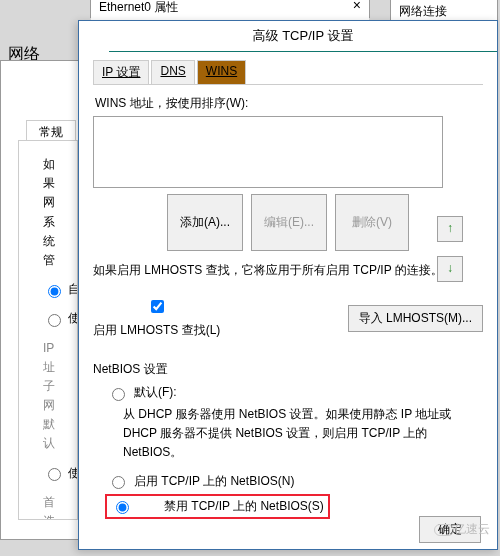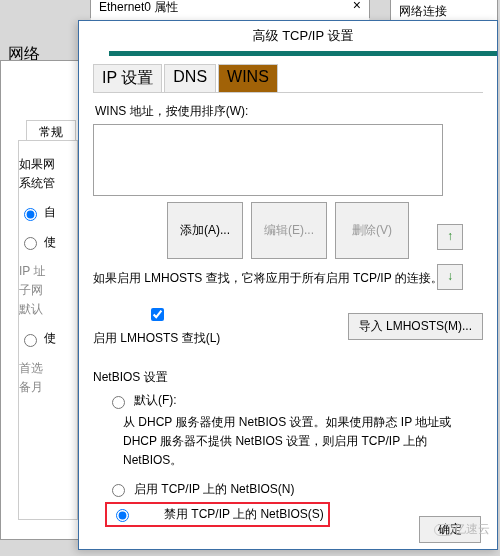--- a/index.html
+++ b/index.html
@@ -3,45 +3,45 @@
 <meta charset="utf-8">
 <style>
 * { box-sizing: border-box; font-family: "Microsoft YaHei", "Segoe UI", sans-serif; font-size: 12px; }
 body { margin: 0; width: 500px; height: 556px; overflow: hidden; background: #d8d8d8; position: relative; }
 .bg-window { position: absolute; background: #fff; border: 1px solid #999; }
 .bg-title { background: #fff; padding: 4px 8px; border-bottom: 1px solid #ccc; font-size: 12px; }
 .close-x { position: absolute; right: 8px; top: 2px; font-size: 14px; }
 .tab { padding: 4px 10px; border: 1px solid #ccc; border-bottom: none; background: #f0f0f0; cursor: pointer; }
 .tab.active { background: #a16207; }
 .main-dialog { position: absolute; left: 78px; top: 20px; width: 420px; height: 530px; background: #fff; border: 1px solid #3a6ea5; box-shadow: -2px 2px 8px rgba(0,0,0,0.2); }
-.title-bar { background: #fff; color: #000; text-align: center; padding: 6px; border-bottom: 5px solid #0f766e; font-size: 13px; margin-left: 30px; }
+.title-bar { background: #fff; color: #000; text-align: center; padding: 6px; border-bottom: 1px solid #0f766e; font-size: 13px; margin-left: 30px; }
 .content { padding: 8px 14px 0 14px; }
 .tabs2 { display: flex; gap: 2px; border-bottom: 1px solid #ccc; }
-.tabs2 .tab { font-size: 16px; padding: 3px 8px; }
+.tabs2 .tab { font-size: 12px; padding: 3px 8px; text-decoration: underline; }
 .section-label { margin: 10px 0 4px 2px; }
 .listbox { border: 1px solid #a0a0a0; height: 72px; background: #fff; margin-bottom: 6px; }
 .arrow-col { position: absolute; right: 20px; top: 100px; display: flex; flex-direction: column; gap: 14px; }
 .arrow-btn { width: 26px; height: 26px; border: 1px solid #a0a0a0; background: #f0f0f0; text-align: center; line-height: 22px; color: #2a8a2a; cursor: pointer; }
 .btn-row { display: flex; gap: 8px; justify-content: center; margin: 6px 0 10px 0; }
 .btn { padding: 19px 12px; border: 1px solid #a0a0a0; background: #f0f0f0; min-width: 74px; text-align: center; cursor: pointer; }
 .btn.disabled { color: #999; cursor: default; }
 .note { margin: 6px 0 10px 0; line-height: 1.5; }
 .check-row { display: flex; align-items: center; gap: 6px; margin: 8px 0; flex-direction: column; }
 .wide-btn { padding: 4px 10px; border: 1px solid #a0a0a0; background: #f0f0f0; cursor: pointer; }
 .group-label { margin: 14px 0 6px 0; }
 .radio-row { display: flex; align-items: center; gap: 6px; margin: 6px 0 4px 14px; }
 .radio-desc { margin: 2px 0 10px 30px; line-height: 1.6; }
 .highlight-box { border: 2px solid #e23; padding: 2px 4px; display: inline-flex; align-items: center; gap: 6px; margin-left: 12px; }
 .bottom-bar { position: absolute; bottom: 0; right: 10px; padding: 6px; }
 .ok-btn { padding: 4px 18px; border: 1px solid #a0a0a0; background: #f0f0f0; cursor: pointer; }
 .watermark { position: absolute; right: 10px; bottom: 18px; color: #bbb; font-size: 13px; display: flex; align-items: center; gap: 0; }
 .wm-icon { width: 20px; height: 12px; border: 1px solid #ccc; border-radius: 6px; position: relative; }
 .back-label { position: absolute; left: 8px; top: 44px; font-size: 16px; }
 .back-tab { position: absolute; left: 26px; top: 120px; background:#fff; border:1px solid #ccc; border-bottom:none; padding:3px 12px; font-size:12px; }
-.back-panel { position: absolute; left: 18px; top: 140px; width: 60px; height: 380px; background:#fff; border:1px solid #ccc; padding:14px 0; font-size:12px; line-height:1.6; overflow:hidden; }
+.back-panel { position: absolute; left: 18px; top: 140px; width: 60px; height: 380px; background:#fff; border:1px solid #ccc; padding:14px 24px; font-size:12px; line-height:1.6; overflow:hidden; }
 .back-panel .r { display:flex; align-items:center; gap:4px; margin:10px 0; }
 </style>
 </head>
 <body>
 
 <div class="bg-window" style="left:90px; top:-6px; width:280px; height:24px;">
   <div class="bg-title"><span>Ethernet0 属性</span><span class="close-x">×</span></div>
 </div>
 <div class="bg-window" style="left:390px; top:-2px; width:108px; height:22px;">
   <div class="bg-title">网络连接</div>

